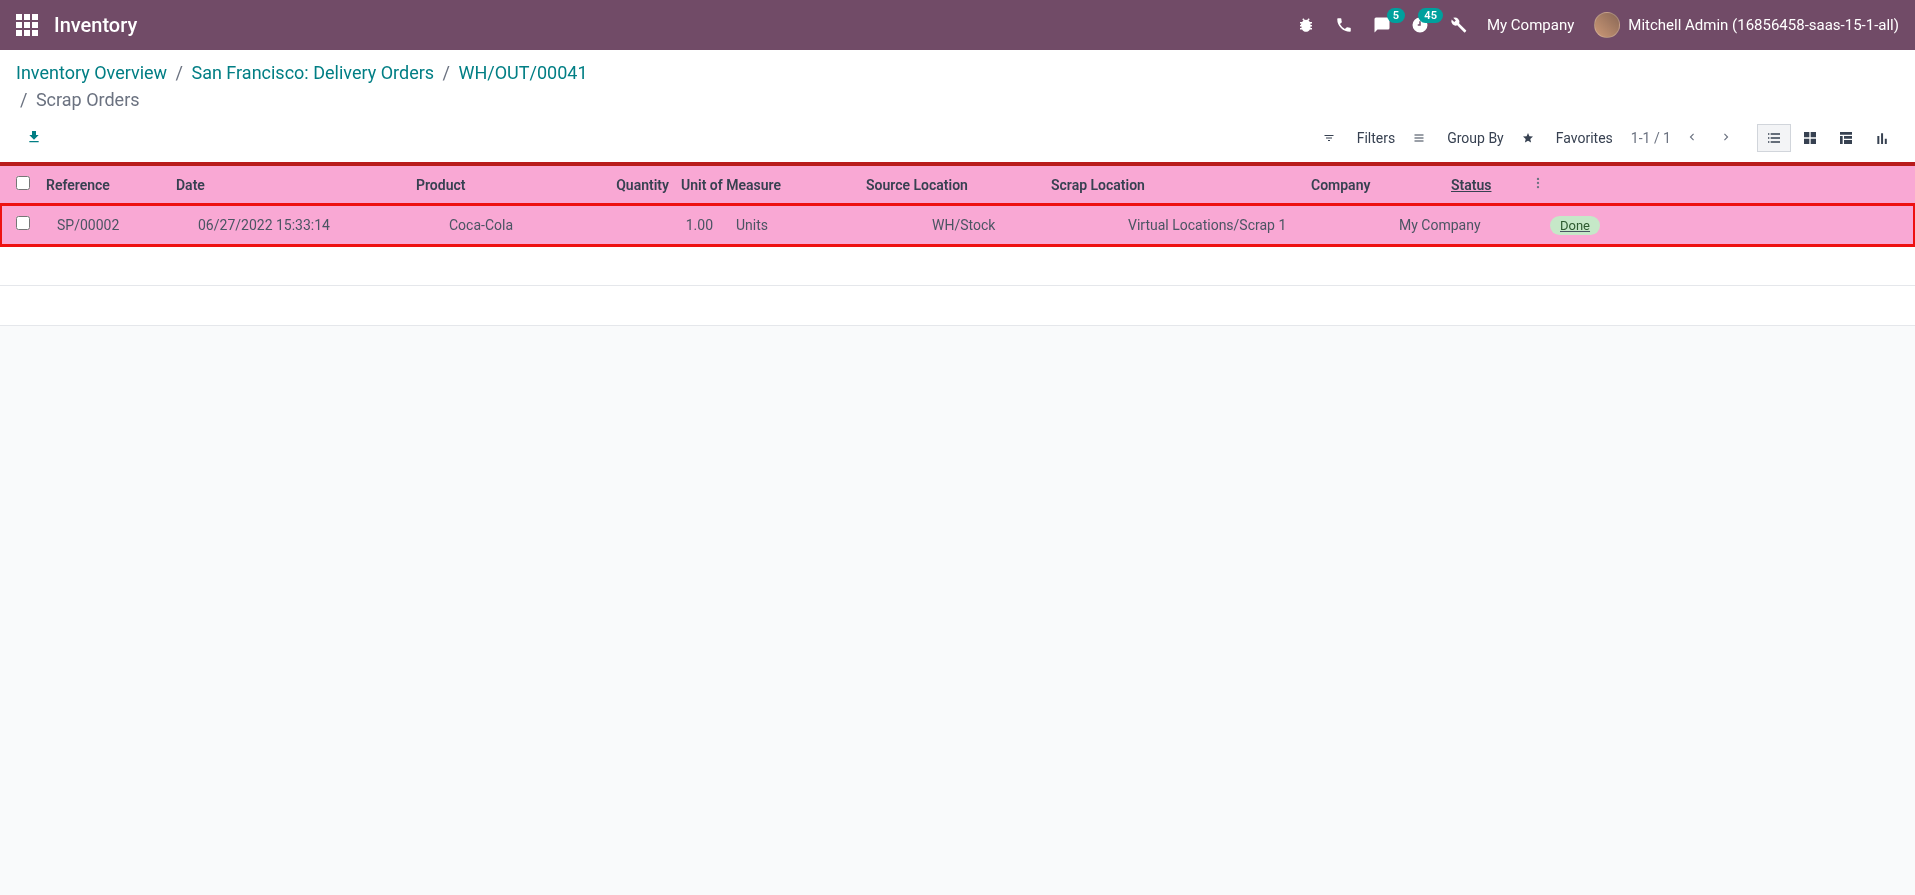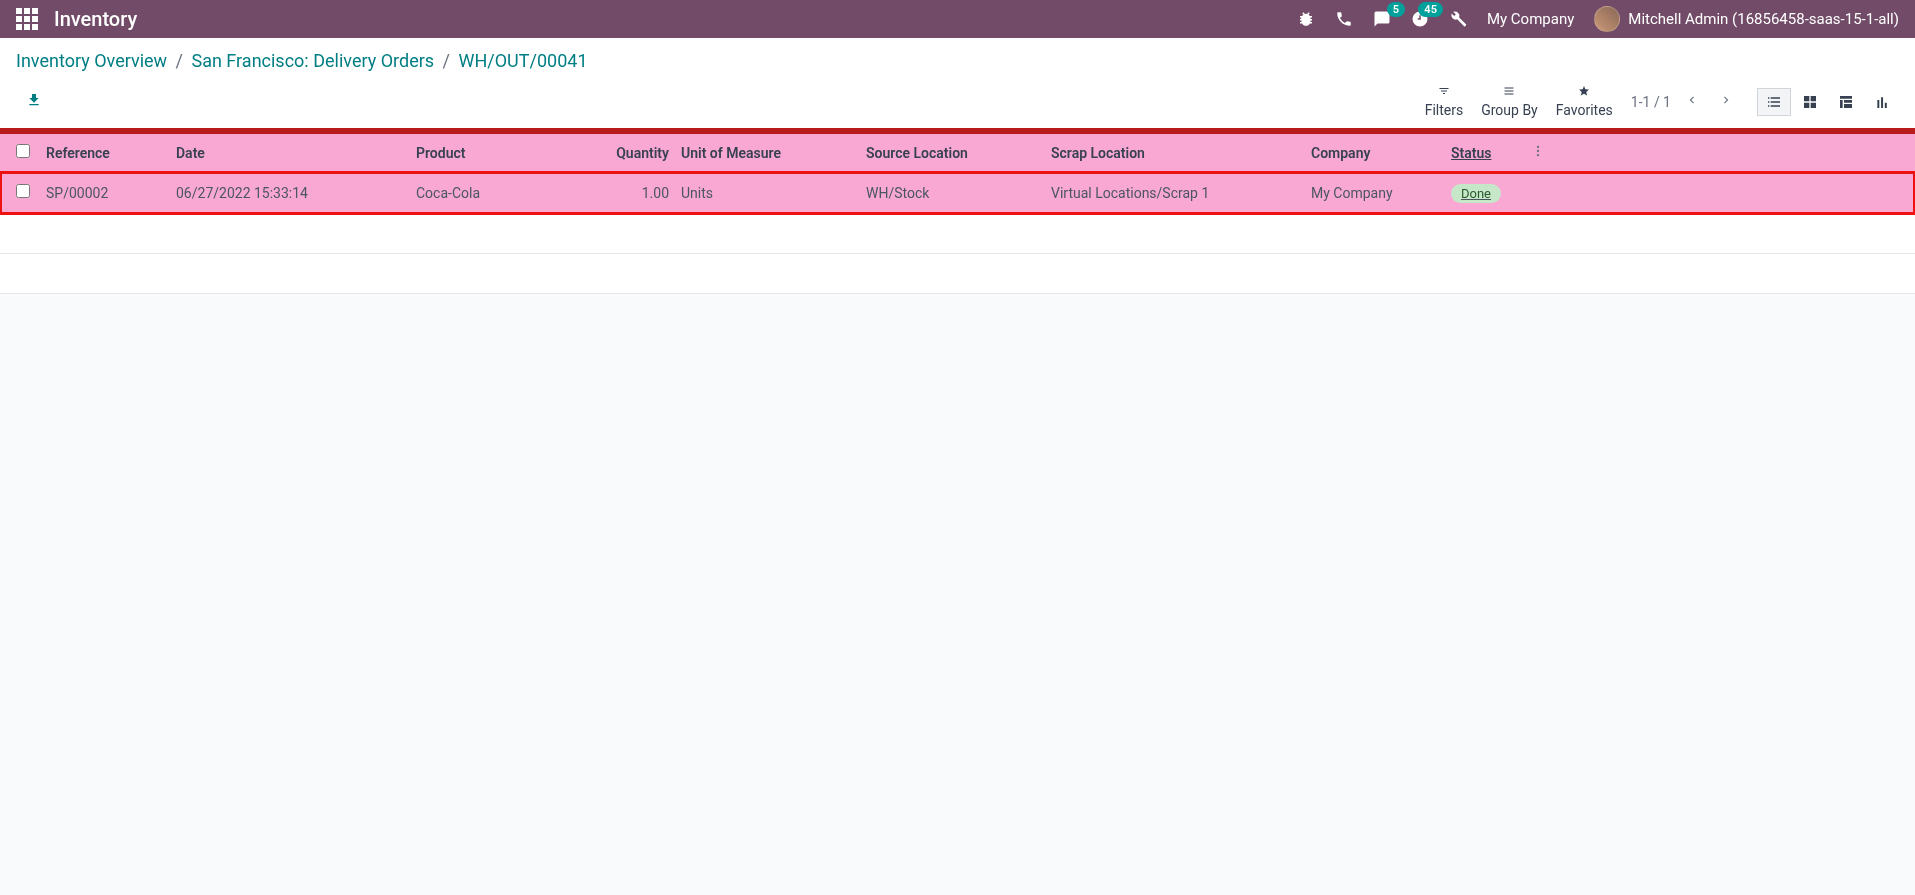--- a/index.html
+++ b/index.html
@@ -1,67 +1,67 @@
 <!DOCTYPE html>
 <html><head>
 <meta charset="utf-8">
 <style>
 * { box-sizing: border-box; margin: 0; padding: 0; }
 body { font-family: -apple-system, BlinkMacSystemFont, "Segoe UI", Roboto, sans-serif; font-size: 14px; color: #374151; background: #f9fafb; }
 
 
-.navbar { background: #714B67; height: 38px; display: flex; align-items: center; padding: 0 16px; color: #fff; }
+.navbar { background: #714B67; height: 50px; display: flex; align-items: center; padding: 0 16px; color: #fff; }
 .navbar .apps-icon { width: 22px; height: 22px; display: grid; grid-template-columns: repeat(3,6px); grid-template-rows: repeat(3,6px); gap: 2px; cursor: pointer; }
 .navbar .apps-icon span { background: #fff; width: 6px; height: 6px; }
 .navbar .brand { font-size: 20px; font-weight: 500; margin-left: 16px; margin-right: 30px; }
 .navbar .nav-links { display: flex; gap: 30px; }
 .navbar .nav-links a { color: #fff; text-decoration: none; font-size: 15px; cursor: pointer; }
 .navbar .nav-right { margin-left: auto; display: flex; align-items: center; gap: 20px; }
 .navbar .nav-icon { position: relative; cursor: pointer; display:flex; align-items:center; }
 .navbar .nav-icon svg { fill: #fff; width: 18px; height: 18px; }
 .navbar .badge { position: absolute; top: -8px; right: -14px; background: #00A09D; color: #fff; font-size: 11px; padding: 1px 6px; border-radius: 9px; font-weight:600; }
 .navbar .company { color: #fff; font-size: 15px; cursor: pointer; }
 .navbar .user { display: flex; align-items: center; gap: 8px; cursor: pointer; }
 .navbar .avatar { width: 26px; height: 26px; border-radius: 50%; background: linear-gradient(45deg,#c97,#865); border:1px solid #fff3; }
 .navbar .user-name { color: #fff; font-size: 15px; }
 
 
-.cp { background: #fff; border-bottom: 6px solid #b91c1c; padding: 12px 16px 10px; }
+.cp { background: #fff; border-bottom: 4px solid #b91c1c; padding: 12px 16px 10px; }
 .cp-top { display: flex; align-items: flex-start; }
 .breadcrumb { font-size: 18px; color: #017e84; }
 .breadcrumb .sep { color: #6b7280; margin: 0 4px; }
 .breadcrumb .current { color: #6b7280; }
 .breadcrumb a { color: #017e84; text-decoration: none; cursor:pointer; }
 .breadcrumb .line2 { display:block; margin-top:6px; }
 .cp-search { margin-left: auto; flex: 0 0 50%; position: relative; }
 .cp-search input { width: 100%; border: none; border-bottom: 1px solid #017e84; font-size: 15px; padding: 6px 28px 6px 4px; outline: none; background: transparent; }
 .cp-search input::placeholder { color: #9ca3af; }
 .cp-search .search-btn { position: absolute; right: 2px; top: 4px; cursor: pointer; }
 .cp-search .search-btn svg { width:16px; height:16px; fill:#374151; }
 
 .cp-bottom { display: flex; align-items: center; margin-top: 14px; }
 .cp-left { display:flex; align-items:center; }
 .export-icon { cursor:pointer; margin-left: 10px; }
 .export-icon svg { width:16px; height:16px; fill:#017e84; }
 .cp-right { margin-left: auto; display: flex; align-items: center; gap: 18px; }
-.filter-btn { display: inline-flex; align-items: center; gap: 5px; cursor: pointer; color: #374151; font-size:14px;flex-direction:column; }
+.filter-btn { display: inline-flex; align-items: center; gap: 22px; cursor: pointer; color: #374151; font-size:14px; }
 .filter-btn svg { width:12px; height:12px; fill:#374151; }
 .pager { color: #6b7280; display:flex; align-items:center; gap:8px; }
 .pager-nav { cursor:pointer; padding:4px 6px; }
 .pager-nav svg { width:14px; height:14px; fill:#6b7280; }
 .view-switcher { display:flex; gap:2px; }
 .view-btn { border:1px solid transparent; padding:5px 8px; cursor:pointer; display:flex; align-items:center; }
 .view-btn.active { border-color:#d1d5db; background:#f3f4f6; }
 .view-btn svg { width:16px; height:16px; fill:#374151; }
 
 
 .list-view { background:#f9a8d4; }
 .list-head { display:flex; align-items:center; padding: 10px 16px; border-bottom:1px solid #e5e7eb; font-weight:600; font-size:14px; color:#374151; }
 .list-row { display:flex; align-items:center; padding: 12px 16px; border-bottom:1px solid #e5e7eb; font-size:14px; color:#4b5563; cursor:pointer; position:relative; }
-.list-row.highlighted { outline: 3px solid #e11; outline-offset:-2px; }
+.list-row.highlighted { outline: 3px solid #e11; outline-offset:-2px;gap:11px; }
 .col-check { width: 30px; flex:0 0 30px; }
 .col-check input { width:14px; height:14px; cursor:pointer; }
 .col-ref { flex:0 0 130px; }
 .col-date { flex:0 0 240px; }
 .col-product { flex:0 0 185px; }
 .col-qty { flex:0 0 80px; text-align:right; padding-right:12px; }
 .col-uom { flex:0 0 185px; }
 .col-srcloc { flex:0 0 185px; }
 .col-scraploc { flex:0 0 260px; }
 .col-company { flex:0 0 140px; }
@@ -127,20 +127,24 @@
 </div>
 
 <div class="cp">
   <div class="cp-top">
     <div class="breadcrumb">
       <a>Inventory Overview</a>
       <span class="sep">/</span>
       <a>San Francisco: Delivery Orders</a>
       <span class="sep">/</span>
       <a>WH/OUT/00041</a>
+      <span class="line2">
+        <span class="sep">/</span>
+        <span class="current">Scrap Orders</span>
+      </span>
     </div>
   </div>
   <div class="cp-bottom">
     <div class="cp-left">
       <div class="export-icon">
         <svg viewBox="0 0 24 24">
             <path d="M19 9h-4V3H9v6H5l7 7 7-7zM5 18v2h14v-2H5z"></path>
           </svg>
       </div>
     </div>

